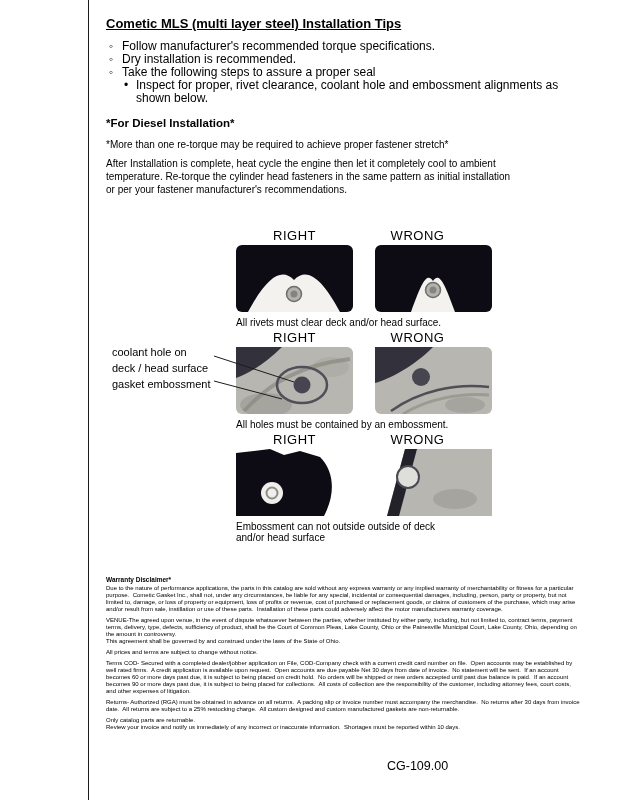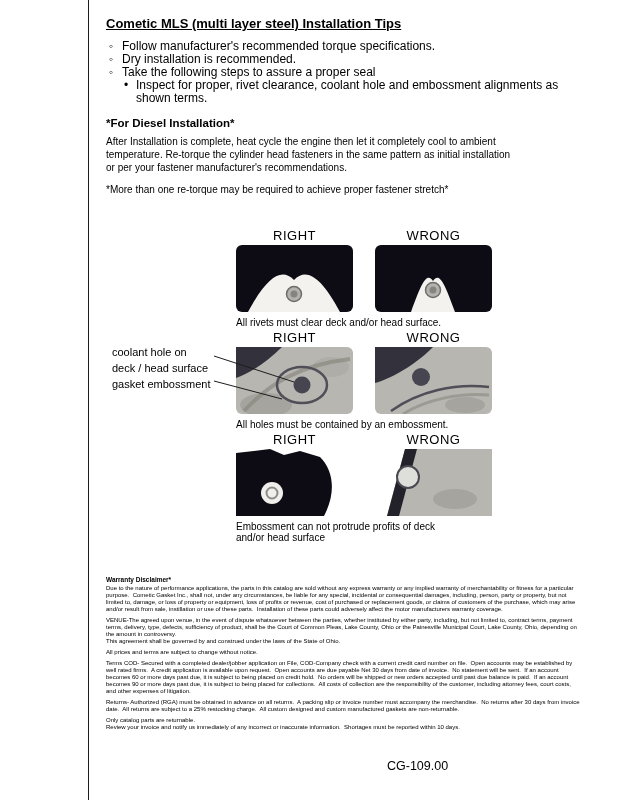--- a/index.html
+++ b/index.html
@@ -12,21 +12,21 @@
   .title{font-size:13px;font-weight:bold;text-decoration:underline;margin-bottom:9px}
   .tip{font-size:12px;line-height:13px;padding-left:16px;position:relative}
   .tip::before{content:"◦";position:absolute;left:3px;top:0}
   .tip.sub{padding-left:30px}
   .tip.sub::before{content:"•";left:18px}
   .diesel-head{font-size:11.5px;font-weight:bold;margin-top:12px}
   .para{font-size:10px;line-height:13px;margin-top:6px;white-space:pre-line}
   .note{margin-top:9px}
 
   .diag-row{position:absolute;left:236px;width:258px}
-  .diag-heads{display:flex;gap:22px}
+  .diag-heads{display:flex;gap:6px}
   .dh{width:117px;text-align:center;font-size:13px;letter-spacing:.5px}
   .diag-imgs{display:flex;gap:22px;margin-top:2px}
   .diag-imgs svg{display:block}
   .caption{font-size:10px;line-height:11px;margin-top:5px;white-space:pre-line}
 
   .callout{position:absolute;width:100px;text-align:left;font-size:11px;line-height:16px;white-space:pre-line}
   .callout1{left:112px;top:344px}
   .callout2{left:112px;top:376px}
 
   .overlay{position:absolute;left:0;top:0;width:618px;height:800px;pointer-events:none}
@@ -42,27 +42,27 @@
 
 <div class="page">
 
   <div class="left-rule"></div>
 
   <div class="content">
     <div class="title">Cometic MLS (multi layer steel) Installation Tips</div>
     <div class="tip">Follow manufacturer's recommended torque specifications.</div>
     <div class="tip">Dry installation is recommended.</div>
     <div class="tip">Take the following steps to assure a proper seal</div>
-    <div class="tip sub">Inspect for proper, rivet clearance, coolant hole and embossment alignments as shown terms.</div>
+    <div class="tip sub">Inspect for proper, rivet clearance, coolant hole and embossment alignments as shown below.</div>
 
     <div class="diesel-head">*For Diesel Installation*</div>
+    <p class="para note">*More than one re-torque may be required to achieve proper fastener stretch*</p>
     <p class="para">After Installation is complete, heat cycle the engine then let it completely cool to ambient
 temperature. Re-torque the cylinder head fasteners in the same pattern as initial installation
 or per your fastener manufacturer's recommendations.</p>
-    <p class="para note">*More than one re-torque may be required to achieve proper fastener stretch*</p>
   </div>
 
   <div class="diag-row" style="top:228px">
     <div class="diag-heads">
       <span class="dh">RIGHT</span>
       <span class="dh">WRONG</span>
     </div>
     <div class="diag-imgs">
       <svg width="117" height="67" viewBox="0 0 117 67">
         <rect width="117" height="67" rx="6" fill="#0d0b14"></rect>
@@ -120,21 +120,21 @@
         <circle cx="36" cy="44" r="5.5" fill="none" stroke="#8d8c88" stroke-width="2"></circle>
       </svg>
       <svg width="117" height="67" viewBox="0 0 117 67">
         <rect width="117" height="67" rx="6" fill="#ffffff"></rect>
         <path d="M30,0 L117,0 L117,67 L12,67 Z" fill="#b7b6b1"></path>
         <ellipse cx="80" cy="50" rx="22" ry="10" fill="#a5a49f"></ellipse>
         <path d="M30,0 L42,0 L24,67 L12,67 Z" fill="#23222b"></path>
         <circle cx="33" cy="28" r="11" fill="#dededa" stroke="#4a4952" stroke-width="2"></circle>
       </svg>
     </div>
-    <div class="caption">Embossment can not protrude profits of deck
+    <div class="caption">Embossment can not outside outside of deck
 and/or head surface</div>
   </div>
 
   <div class="callout callout1">coolant hole on
 deck / head surface</div>
   <div class="callout callout2">gasket embossment</div>
 
   <svg class="overlay" viewBox="0 0 618 800">
     <line x1="214" y1="356" x2="294" y2="382" stroke="#1c1c1c" stroke-width="1"></line>
     <line x1="214" y1="381" x2="282" y2="399" stroke="#1c1c1c" stroke-width="1"></line>

